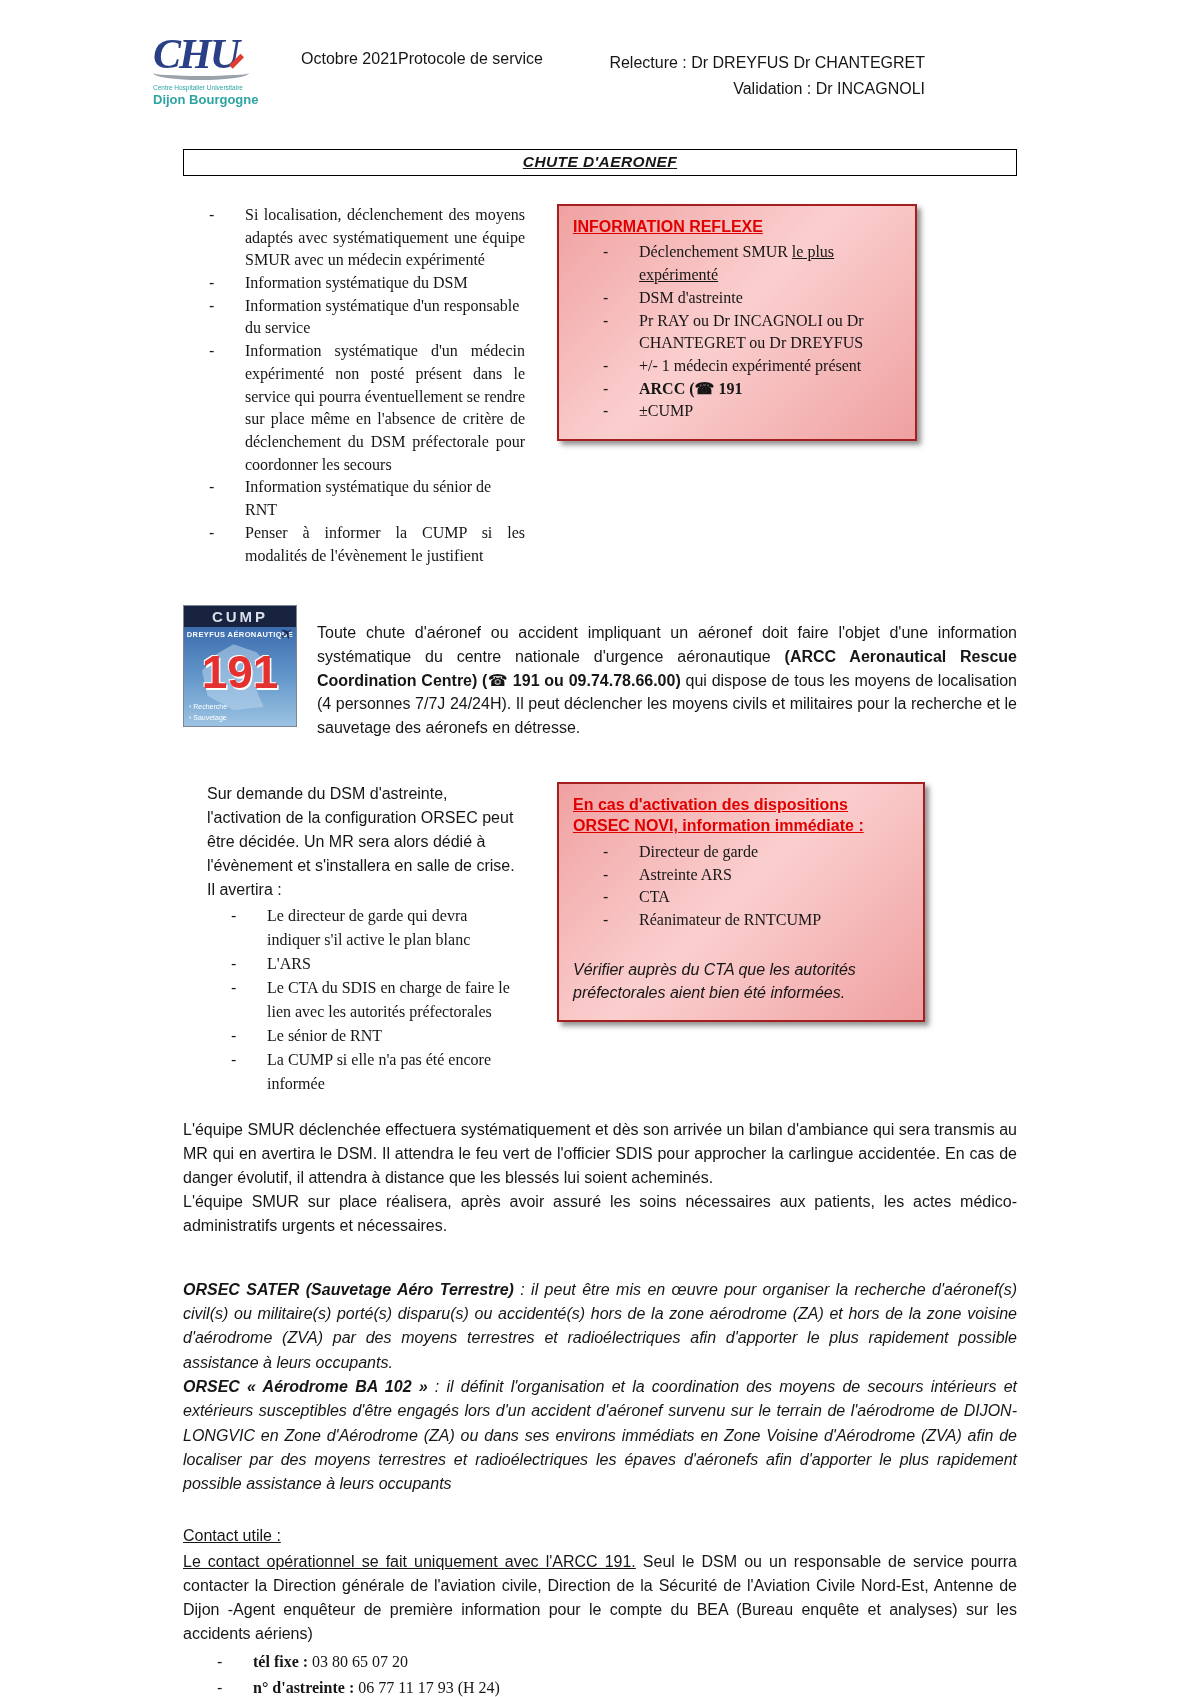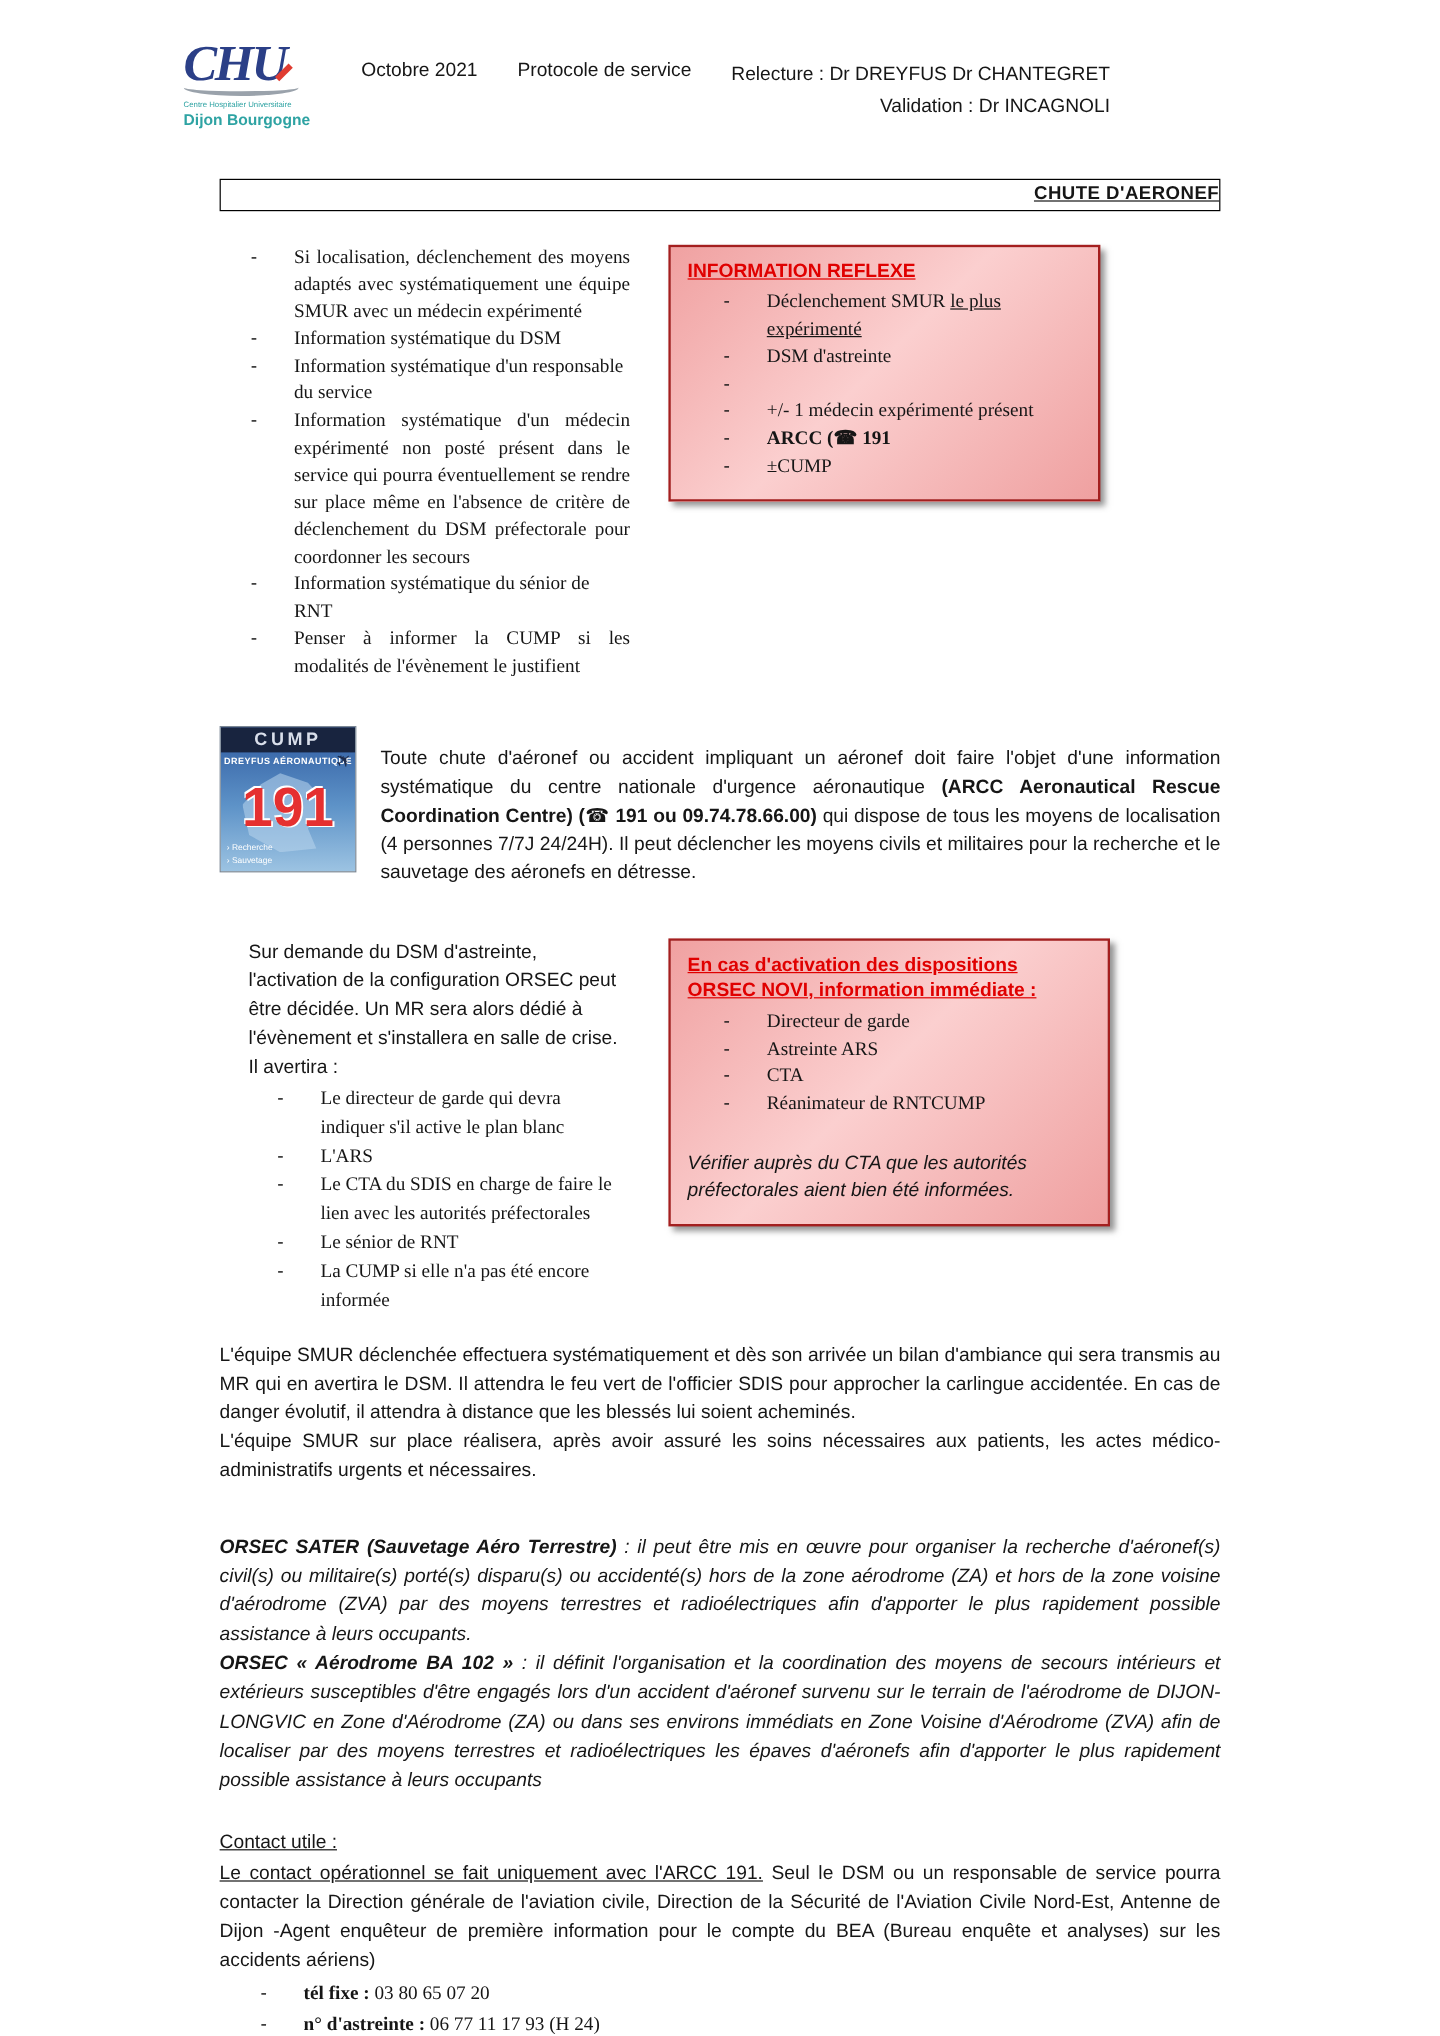--- a/index.html
+++ b/index.html
@@ -15,25 +15,25 @@
   .doc-header { display:flex; align-items:flex-start; }
   .logo { flex:0 0 120px; margin-left:-30px; text-align:left; }
   .logo-chu { font-family:"Liberation Serif","DejaVu Serif",serif; font-style:italic; font-weight:bold;
               font-size:42px; line-height:0.9; color:#2b3f87; letter-spacing:-2px; position:relative; }
   .logo-accent { display:inline-block; width:16px; height:5px; background:#e03c31;
                  transform:rotate(-45deg) translate(2px,-4px); margin-left:-8px; }
   .logo-swoosh { width:96px; height:14px; border-bottom:4px solid #9aa2ab; border-radius:50%; margin-top:-8px; }
   .logo-sub1 { font-size:6.5px; color:#2ea3a3; margin-top:4px; white-space:nowrap; }
   .logo-sub2 { font-size:13px; color:#2ea3a3; font-weight:bold; margin-top:1px; }
   .header-date { flex:0 0 auto; margin-left:28px; padding-top:14px; }
-  .header-center { flex:1 1 auto; text-align:center; padding-top:14px; }
+  .header-center { flex:1 1 auto; text-align:left; padding-top:14px; }
   .header-right { flex:0 0 auto; text-align:right; padding-top:14px; margin-right:92px; line-height:1.62; }
 
   
-  .title-box { border:1.5px solid #000; margin-top:42px; text-align:right; padding:3px 0 4px 0; }
+  .title-box { border:1.5px solid #000; margin-top:42px; text-align:center; padding:3px 0 4px 0;font-style:italic; }
   .title-text { font-weight:bold; text-decoration:underline; font-size:15.5px; letter-spacing:0.4px; }
 
   
   .dl { display:flex; line-height:1.42; margin:0; }
   .dl .dash { flex:0 0 36px; }
   .dl .txt { flex:1 1 auto; text-align:justify;font-family:Liberation Serif, serif; }
   .dl .txt.nojust { text-align:left; }
 
   
   .cols { display:flex; margin-top:28px; align-items:flex-start; }
@@ -148,20 +148,21 @@
         <div class="dl">
             <span class="dash">-</span>
             <span class="txt nojust"><span>Déclenchement SMUR </span><span class="u">le plus expérimenté</span></span>
           </div>
         <div class="dl">
             <span class="dash">-</span>
             <span class="txt nojust">DSM d'astreinte</span>
           </div>
         <div class="dl">
             <span class="dash">-</span>
+            <span class="txt nojust">Pr RAY ou Dr INCAGNOLI ou Dr CHANTEGRET ou Dr DREYFUS</span>
           </div>
         <div class="dl">
             <span class="dash">-</span>
             <span class="txt nojust">+/- 1 médecin expérimenté présent</span>
           </div>
         <div class="dl">
             <span class="dash">-</span>
             <span class="txt nojust"><span class="b">ARCC (</span><span class="b">☎ 191</span></span>
           </div>
         <div class="dl">

